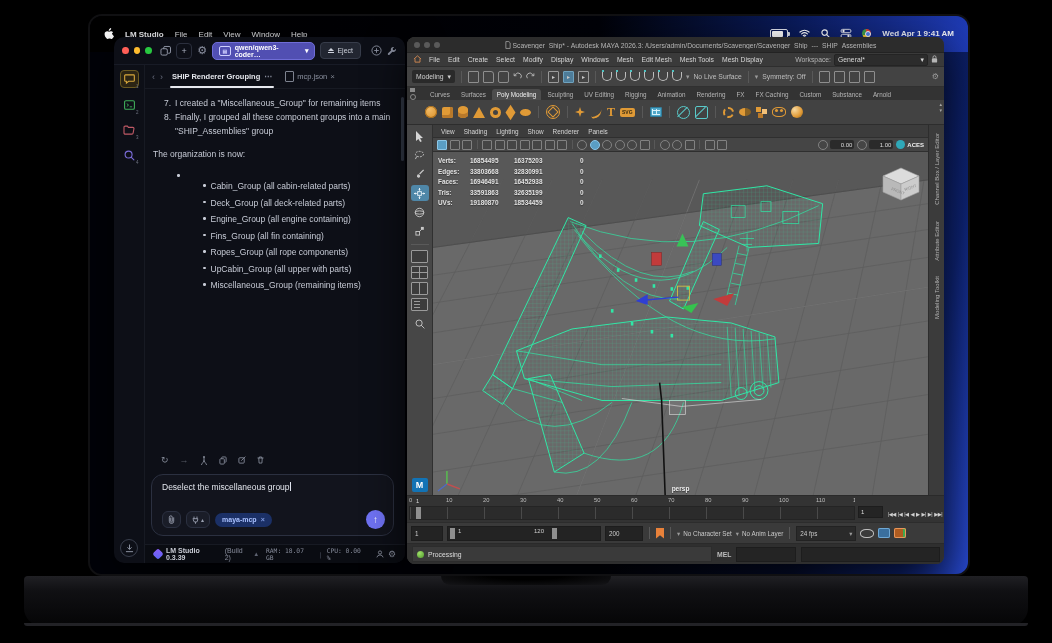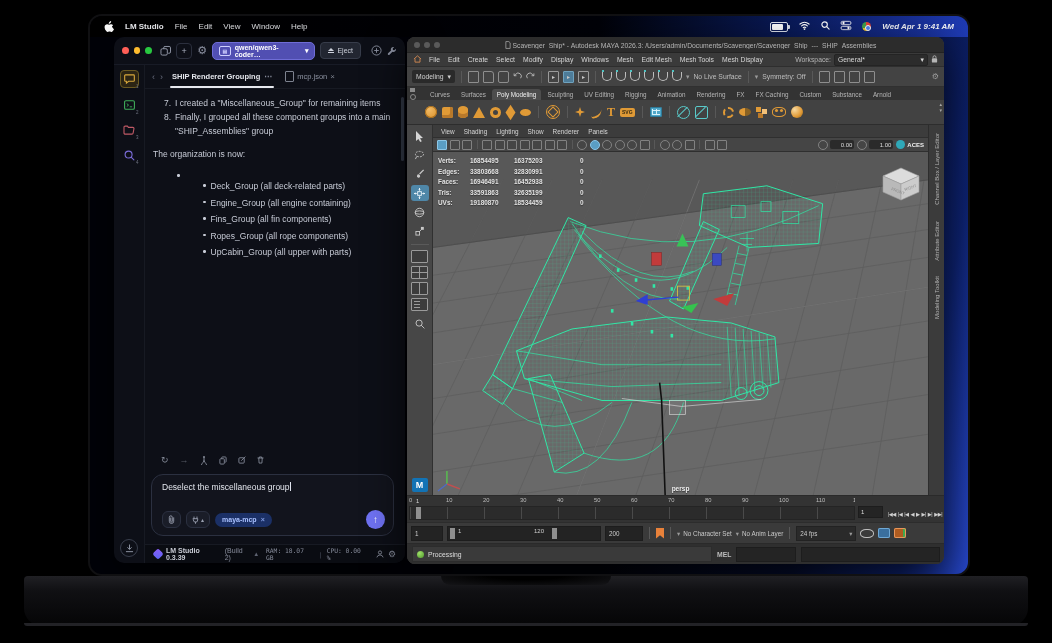--- a/index.html
+++ b/index.html
@@ -9,26 +9,26 @@
   .screen{position:absolute;left:88px;top:14px;width:878px;height:558px;border-radius:14px;
     background:linear-gradient(100deg,#010208 62%,#050d2e 82%,#0d2270 93%,#2747c9 100%);
     border:2px solid #101012;overflow:hidden;}
   .base{position:absolute;left:24px;top:576px;width:1004px;height:50px;
     background:linear-gradient(180deg,#202024 0%,#101013 30%,#050506 100%);
     border-radius:4px 4px 18px 18px;}
   .base-notch{position:absolute;left:50%;top:0;width:170px;height:9px;margin-left:-85px;
     background:radial-gradient(ellipse at center top,#000 30%,#141417 95%);border-radius:0 0 14px 14px;}
   .base-edge{position:absolute;left:0;bottom:0;width:100%;height:3px;background:#222226;border-radius:0 0 18px 18px;}
   
-  .menubar{position:absolute;left:0;top:0;width:100%;height:21px;display:flex;align-items:center;
+  .menubar{position:absolute;left:0;top:0;width:100%;height:36px;display:flex;align-items:center;
     padding:0 14px;box-sizing:border-box;color:#f2f3f7;font-size:8px;gap:11px;
     background:linear-gradient(90deg,rgba(0,0,0,.95) 0%,rgba(1,2,8,.95) 58%,rgba(10,28,96,.9) 80%,rgba(34,64,196,.85) 100%);}
   .menubar .app{font-weight:bold;}
   .menubar .mitem{opacity:.95;}
-  .mb-right{margin-left:auto;display:flex;align-items:center;gap:11px;font-style:italic;}
+  .mb-right{margin-left:auto;display:flex;align-items:flex-start;gap:11px;}
   .batt{width:16px;height:8px;border:1px solid #dfe3ee;border-radius:2px;position:relative;}
   .batt i{position:absolute;left:1px;top:1px;bottom:1px;width:11px;background:#fff;border-radius:1px;}
   .batt u{position:absolute;right:-3px;top:2px;width:2px;height:4px;background:#dfe3ee;border-radius:0 1px 1px 0;}
   .chrome-dot{width:9px;height:9px;border-radius:50%;background:conic-gradient(#e84436 0 33%,#f7c62c 33% 66%,#43a14b 66% 100%);position:relative;}
   .chrome-dot:after{content:"";position:absolute;left:2.5px;top:2.5px;width:4px;height:4px;border-radius:50%;background:#5286f5;border:.5px solid #fff;}
   .clock{font-size:8px;font-weight:bold;}
   
   .lms{position:absolute;left:24px;top:21px;width:291px;height:526px;background:#0d0f17;border-radius:10px;
     box-shadow:0 14px 40px rgba(0,0,0,.7);display:flex;flex-direction:column;overflow:hidden;}
   .lms-title{height:27px;display:flex;align-items:center;gap:5px;padding:0 8px;border-bottom:1px solid #181b26;flex:none;}
@@ -374,46 +374,54 @@
                   <span class="n">8.</span>
                   <span>Finally, I grouped all these component groups into a main "SHIP_Assemblies" group</span>
                 </div>
               </div>
             <div class="para">The organization is now:</div>
             <div class="b1">
               <span class="dot"></span>
             </div>
             <div>
 
+                <div class="b2">
+                  <span class="dot"></span>
+                  <span>Cabin_Group (all cabin-related parts)</span>
+                </div>
 
                 <div class="b2">
                   <span class="dot"></span>
                   <span>Deck_Group (all deck-related parts)</span>
                 </div>
 
                 <div class="b2">
                   <span class="dot"></span>
                   <span>Engine_Group (all engine containing)</span>
                 </div>
 
                 <div class="b2">
                   <span class="dot"></span>
-                  <span>Fins_Group (all fin components)</span>
+                  <span>Fins_Group (all fin containing)</span>
                 </div>
 
                 <div class="b2">
                   <span class="dot"></span>
                   <span>Ropes_Group (all rope components)</span>
                 </div>
 
                 <div class="b2">
                   <span class="dot"></span>
                   <span>UpCabin_Group (all upper with parts)</span>
                 </div>
 
+                <div class="b2">
+                  <span class="dot"></span>
+                  <span>Miscellaneous_Group (remaining items)</span>
+                </div>
               </div>
           </div>
 
           <div class="actions">
             <span class="act" style="font-size:9px">↻</span>
             <span class="act" style="font-size:9px;opacity:.6">→</span>
             <span class="act">
               <svg width="8" height="9" viewBox="0 0 8 9">
                   <path d="M4 1v4M4 5c0 2-2.5 1.5-2.5 3.5M4 5c0 2 2.5 1.5 2.5 3.5" stroke="#858b99" fill="none" stroke-linecap="round"></path>
                   <circle cx="4" cy="1" r=".9" fill="#858b99"></circle>

